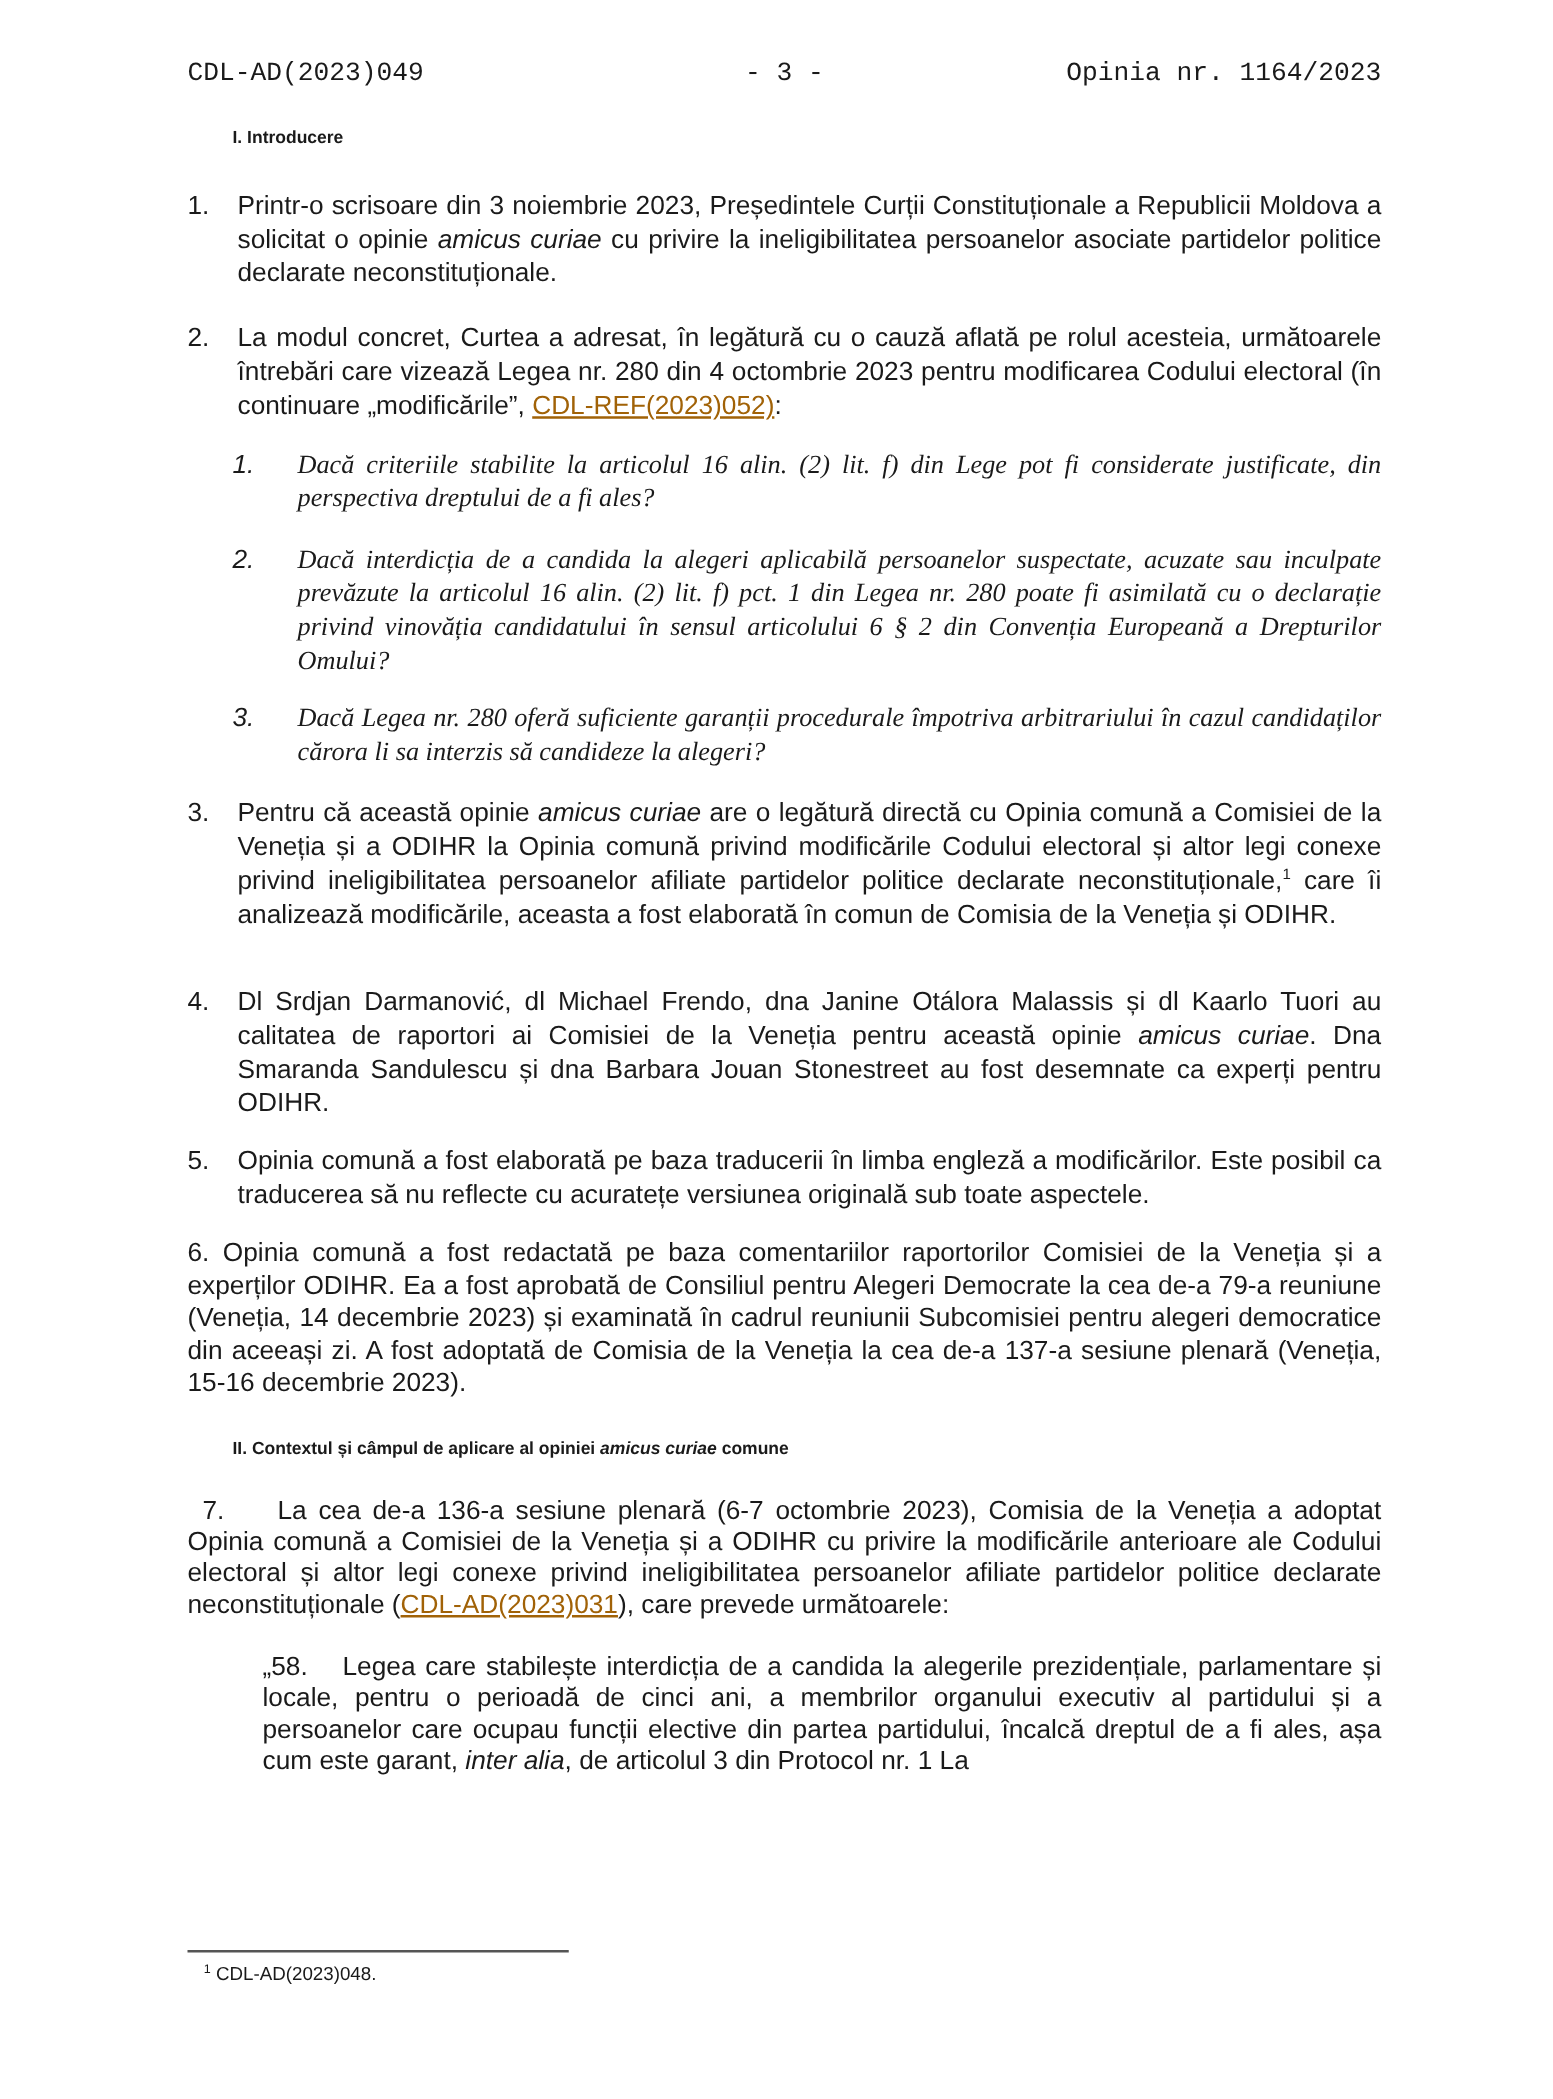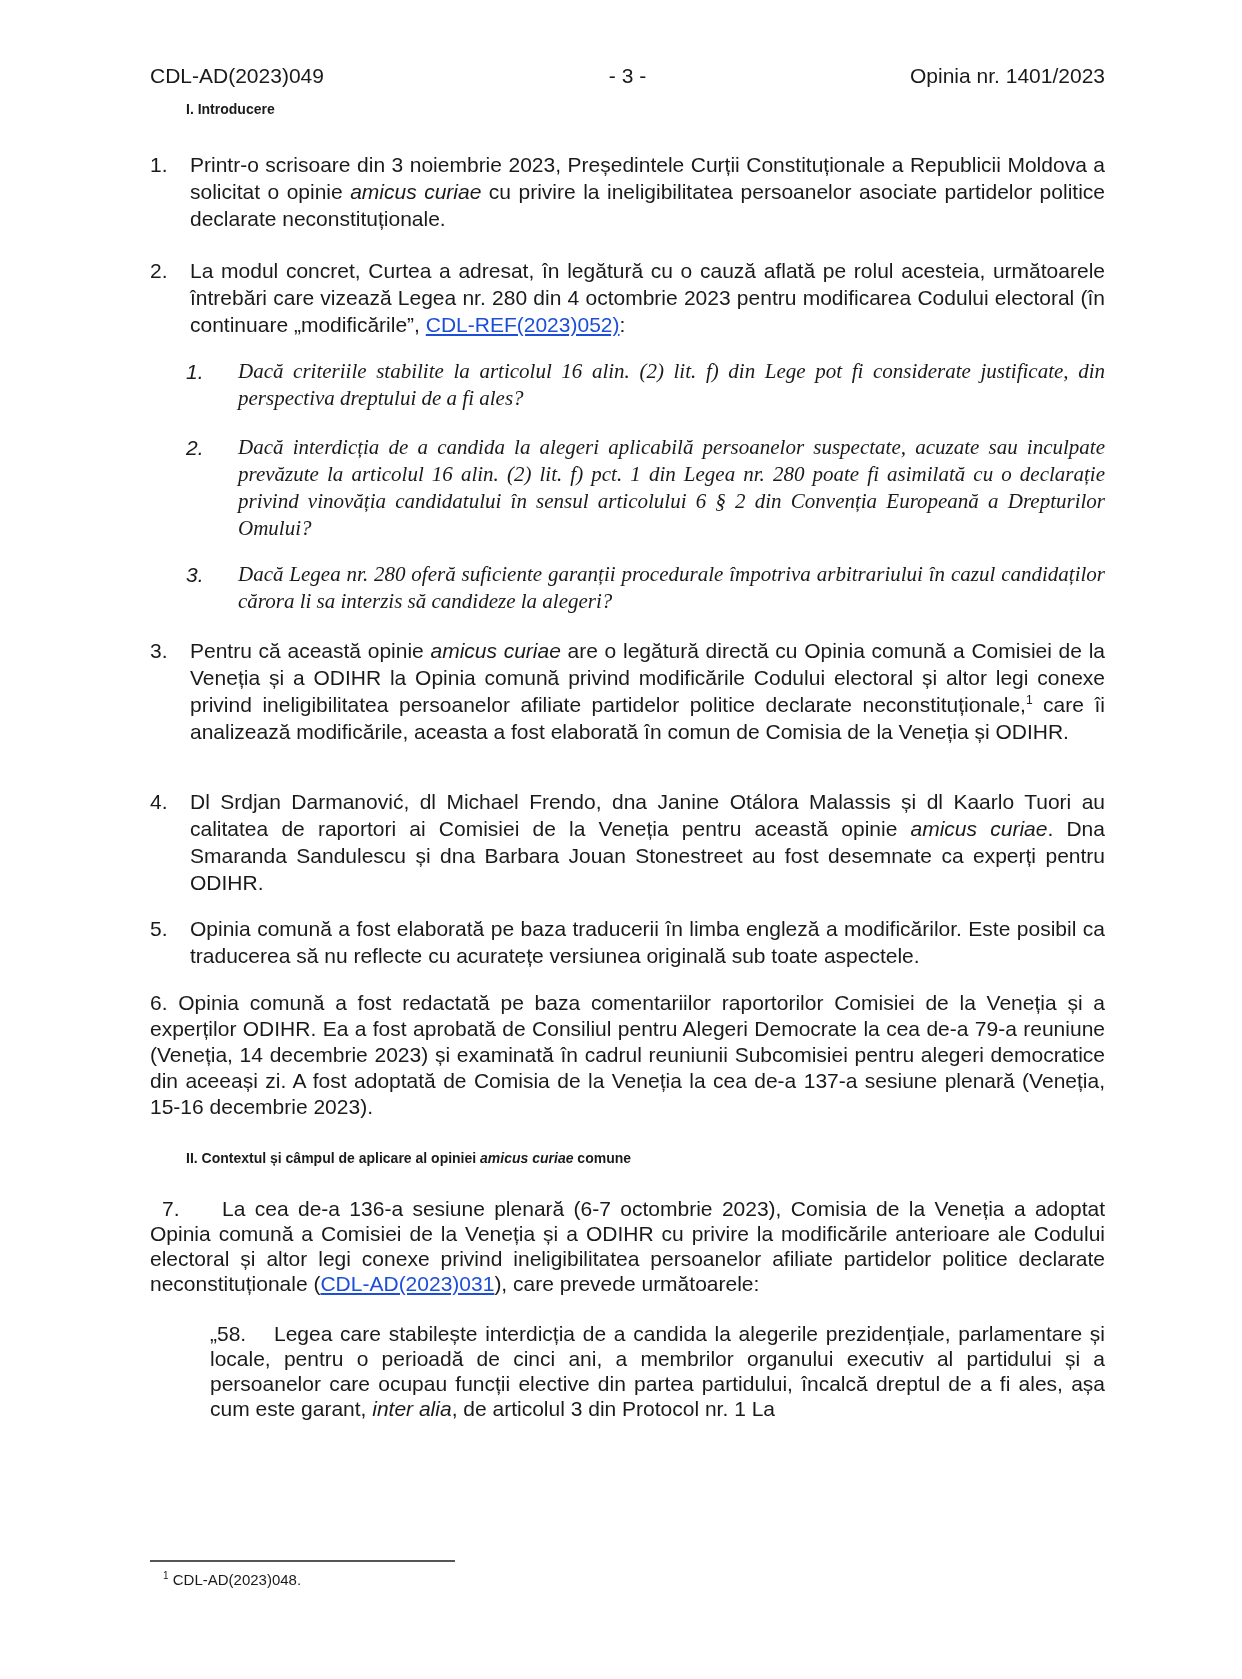--- a/index.html
+++ b/index.html
@@ -18,21 +18,21 @@
       line-height: 27px;
     }
     .page-header {
       position: absolute;
       top: 46px;
       left: 150px;
       width: 955px;
       height: 28px;
       font-size: 21px;
     }
-    .page-header span { position: absolute; top: 16px; }
+    .page-header span { position: absolute; top: 0; font-family: Liberation Mono, monospace; }
     .hdr-left { left: 0; }
     .hdr-center { left: 0; right: 0; text-align: center; }
     .hdr-right { right: 0; }
 
     .heading {
       position: absolute;
       font-weight: bold;
       font-size: 14px;
     }
     .para {
@@ -65,21 +65,21 @@
       position: absolute;
       left: 0;
       top: 0;
     }
     .question .txt {
       margin-left: 52px;
       text-align: justify;
       font-family: Liberation Serif, serif;
     }
     a.link {
-      color: #1d4ed8;
+      color: #a16207;
       text-decoration: underline;
     }
     sup {
       font-size: 12px;
       line-height: 0;
       vertical-align: 8px;
     }
     .para7 {
       position: absolute;
       left: 150px;
@@ -117,21 +117,21 @@
       vertical-align: 6px;
     }
     em { font-style: italic; }
   </style>
 </head>
 <body>
 
 <div class="page-header">
   <span class="hdr-left">CDL-AD(2023)049</span>
   <span class="hdr-center">- 3 -</span>
-  <span class="hdr-right">Opinia nr. 1401/2023</span>
+  <span class="hdr-right">Opinia nr. 1164/2023</span>
 </div>
 
 <div class="heading" style="left:186px; top:96px;">I. Introducere</div>
 
 <div class="numbered" style="top:151px;">
   <span class="num">1.</span>
   <div class="txt"><span>Printr-o scrisoare din 3 noiembrie 2023, Președintele Curții Constituționale a Republicii Moldova a solicitat o opinie </span><em>amicus curiae</em><span> cu privire la ineligibilitatea persoanelor asociate partidelor politice declarate neconstituționale.</span></div>
 </div>
 
 <div class="numbered" style="top:257px;">

